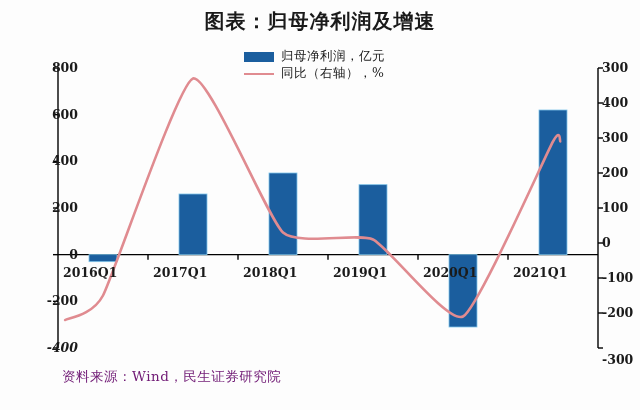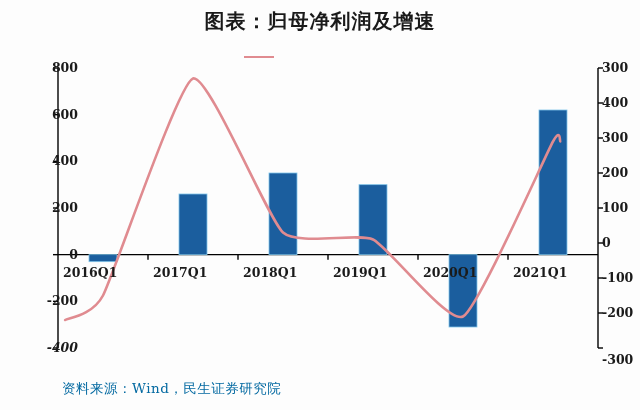--- a/index.html
+++ b/index.html
@@ -58,37 +58,42 @@
     position:absolute;
     font-size:12.5px;
     font-weight:bold;
     color:#1a1a1a;
     font-family:"DejaVu Serif","Liberation Serif",serif;
     white-space:nowrap;
   }
 
   .source{
     position:absolute;
-    left:62px;bottom:12px;
+    left:62px;bottom:24px;
     font-size:13.5px;
-    color:#0369a1;
+    color:#701a75;
     font-family:"DejaVu Serif","Liberation Serif",serif;
     letter-spacing:.5px;
   }
 </style>
 </head>
 <body>
 
 <div id="chart-root">
 
   <div class="title">图表：归母净利润及增速</div>
 
   <div class="legend">
     <div class="legend-row">
+      <span class="legend-swatch-bar"></span>
+      <span class="legend-label">归母净利润，亿元</span>
+    </div>
+    <div class="legend-row">
       <span class="legend-swatch-line"></span>
+      <span class="legend-label">同比（右轴），%</span>
     </div>
   </div>
 
   <svg class="plot" id="plot-svg" viewBox="0 0 640 410">
       <line x1="58" y1="68" x2="58" y2="348" stroke="#000000" stroke-width="1.4"></line>
       <line x1="598" y1="68" x2="598" y2="348" stroke="#000000" stroke-width="1.4"></line>
       <line x1="58" y1="254.66666666666669" x2="598" y2="254.66666666666669" stroke="#000000" stroke-width="1.4"></line>
       <line x1="53" y1="68" x2="58" y2="68" stroke="#000000" stroke-width="1.4"></line>
       <line x1="53" y1="114.66666666666666" x2="58" y2="114.66666666666666" stroke="#000000" stroke-width="1.4"></line>
       <line x1="53" y1="161.33333333333334" x2="58" y2="161.33333333333334" stroke="#000000" stroke-width="1.4"></line>

